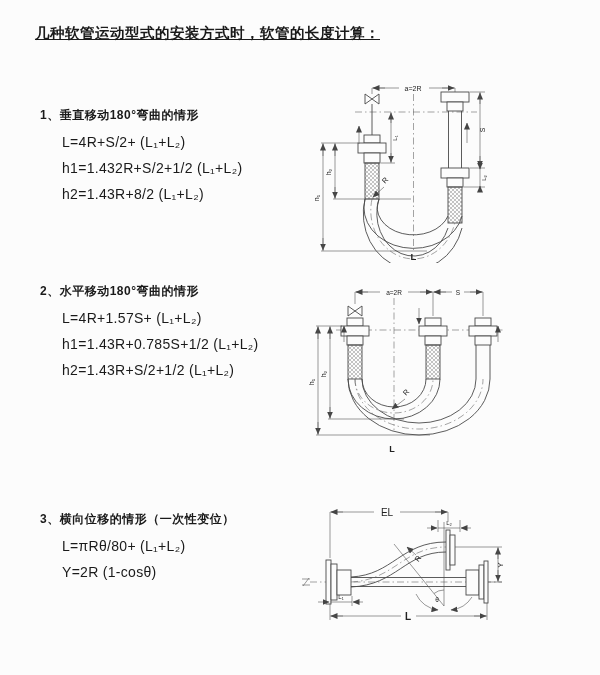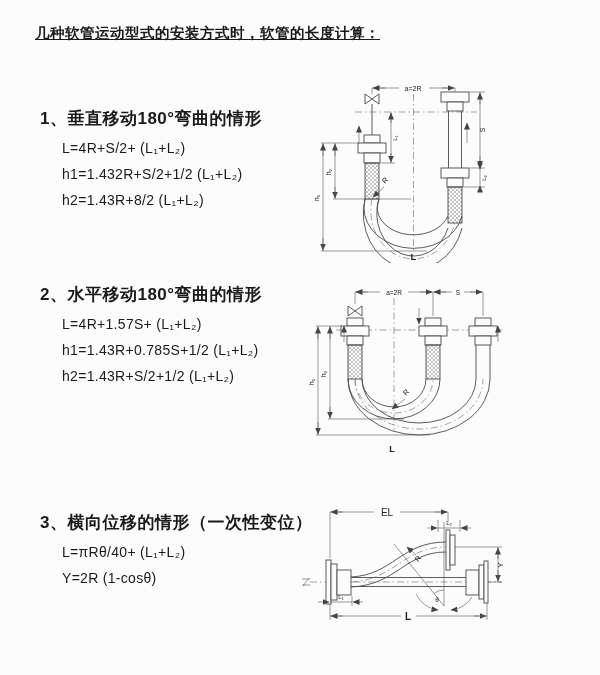--- a/index.html
+++ b/index.html
@@ -9,21 +9,21 @@
     background:#fcfcfc;
     font-family:"Liberation Sans","DejaVu Sans",sans-serif;
     color:#1a1a1a;
     overflow:hidden;
   }
   .title {
     position:absolute; left:35px; top:24px;
     font-size:14.5px; font-weight:700; letter-spacing:.5px;text-decoration:underline;
   }
   .section { position:absolute; left:40px; }
-  .sec-heading { font-size:17px; font-weight:700; letter-spacing:.5px; }
+  .sec-heading { font-size:12px; font-weight:700; letter-spacing:.5px; }
   .formula { font-size:14px; margin:10px 0 0 22px; letter-spacing:.3px; white-space:nowrap; }
   .diag { position:absolute; }
   svg text { font-family:"Liberation Sans","DejaVu Sans",sans-serif; fill:#222; }
   .geo   { stroke:#4a4a4a; stroke-width:0.9; fill:none; }
   .geof  { stroke:#4a4a4a; stroke-width:0.9; fill:#fcfcfc; }
   .dim   { stroke:#555; stroke-width:0.6; fill:none; }
   .dash  { stroke:#666; stroke-width:0.6; fill:none; stroke-dasharray:7 3 1.5 3; }
   .braid { stroke:#4a4a4a; stroke-width:0.9; }
   .lbl-bg{ fill:#fcfcfc; stroke:none; }
 </style>
@@ -41,21 +41,21 @@
 
 <div class="section" style="top:283px">
   <div class="sec-heading">2、水平移动180°弯曲的情形</div>
   <div class="formula">L=4R+1.57S+ (L₁+L₂)</div>
   <div class="formula">h1=1.43R+0.785S+1/2 (L₁+L₂)</div>
   <div class="formula">h2=1.43R+S/2+1/2 (L₁+L₂)</div>
 </div>
 
 <div class="section" style="top:511px">
   <div class="sec-heading">3、横向位移的情形（一次性变位）</div>
-  <div class="formula">L=πRθ/40+ (L₁+L₂)</div>
+  <div class="formula">L=πRθ/80+ (L₁+L₂)</div>
   <div class="formula">Y=2R (1-cosθ)</div>
 </div>
 
 <svg class="diag" style="left:315px; top:68px;" width="270" height="195" viewBox="0 0 270 195">
   <defs>
     <pattern id="hz1" width="4" height="4" patternUnits="userSpaceOnUse">
       <path d="M0 4 L4 0 M0 0 L4 4" stroke="#8a8a8a" stroke-width="0.5"></path>
     </pattern>
     <marker id="ar1" markerUnits="userSpaceOnUse" markerWidth="7" markerHeight="6" refX="6.5" refY="3" orient="auto">
       <path d="M0 0 L7 3 L0 6 Z" fill="#444"></path>

